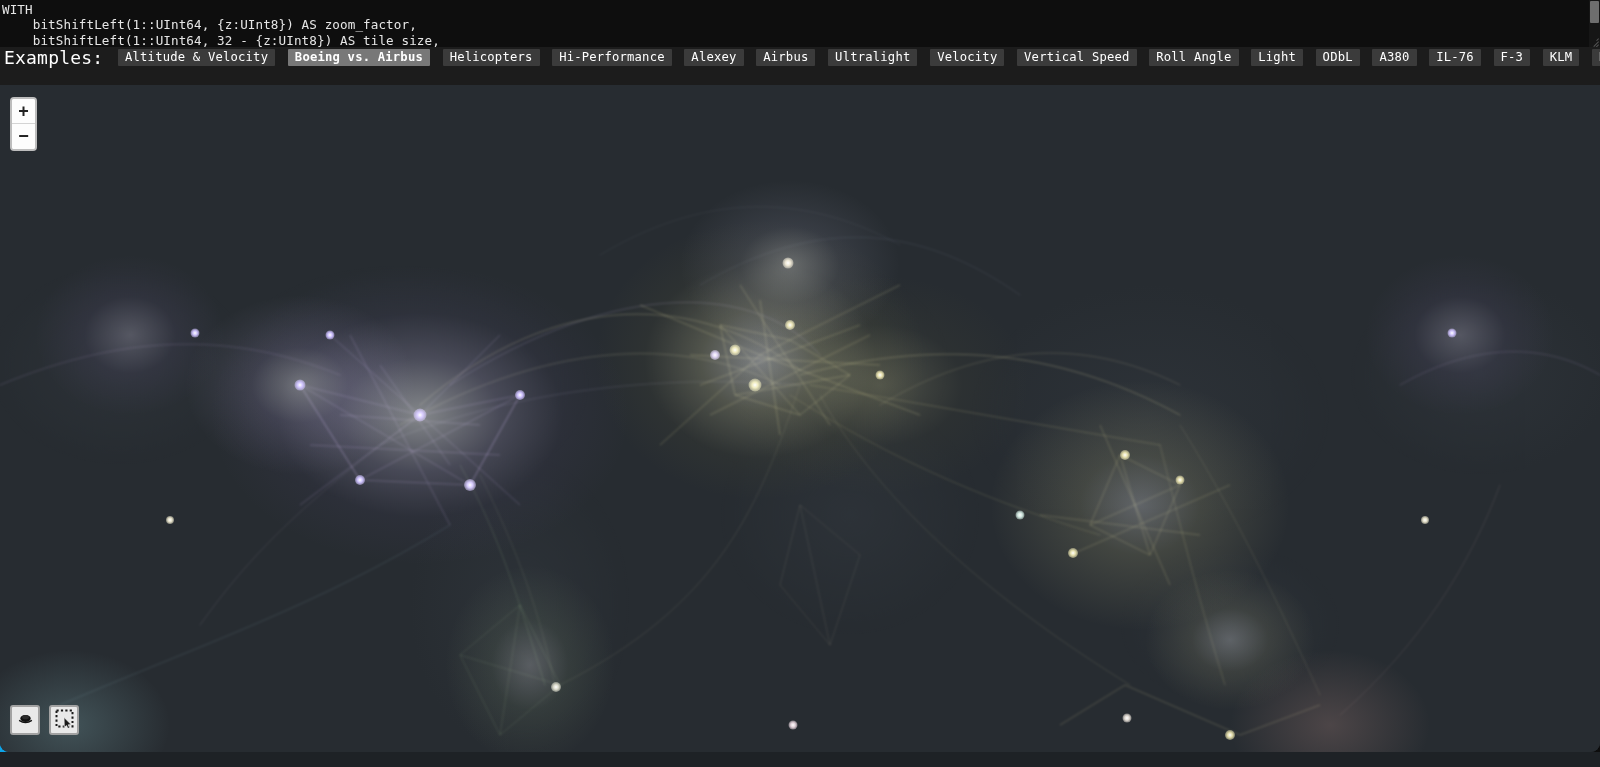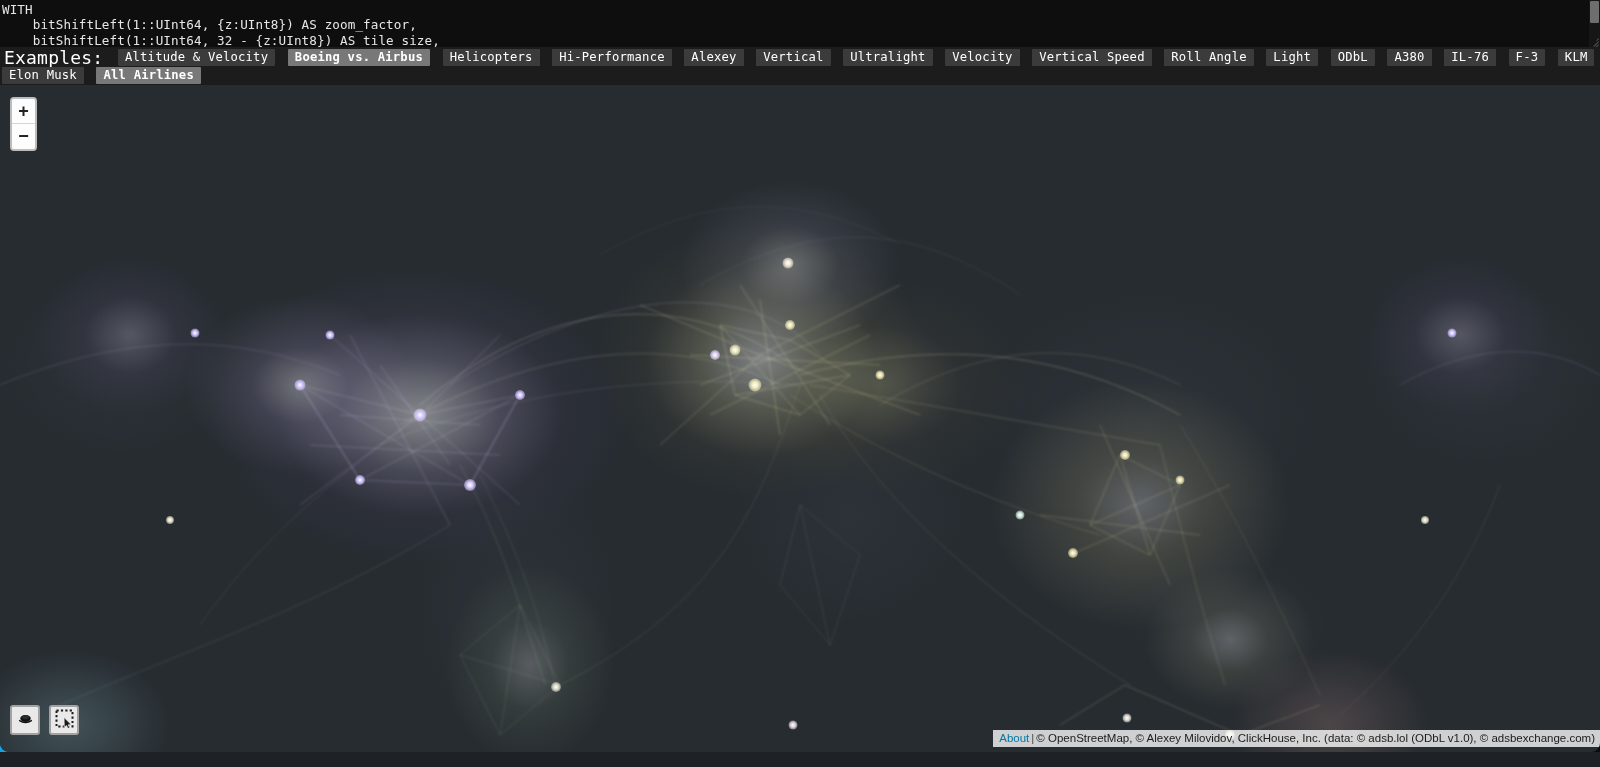--- a/index.html
+++ b/index.html
@@ -260,41 +260,37 @@
   </div>
 
   <div id="examples-bar">
     <div class="examples-row">
       <span id="examples-label">Examples:</span>
       <button class="example-btn">Altitude &amp; Velocity</button>
       <button class="example-btn selected">Boeing vs. Airbus</button>
       <button class="example-btn">Helicopters</button>
       <button class="example-btn">Hi-Performance</button>
       <button class="example-btn">Alexey</button>
-      <button class="example-btn">Vertical</button>
+      <button class="example-btn">Airbus</button>
       <button class="example-btn">Ultralight</button>
       <button class="example-btn">Velocity</button>
       <button class="example-btn">Vertical Speed</button>
       <button class="example-btn">Roll Angle</button>
       <button class="example-btn">Light</button>
       <button class="example-btn">ODbL</button>
       <button class="example-btn">A380</button>
       <button class="example-btn">IL-76</button>
       <button class="example-btn">F-3</button>
       <button class="example-btn">KLM</button>
       <button class="example-btn">N2163J</button>
       
       
       
       
       
-    </div>
-    <div class="examples-row">
-      <button class="example-btn">Elon Musk</button>
-      <button class="example-btn selected">All Airlines</button>
     </div>
   </div>
 
   <div id="map">
     <div id="map-canvas"></div>
 
     <svg id="arcs" viewBox="0 0 1600 667" preserveAspectRatio="none">
       <defs>
         <filter id="soft">
             <feGaussianBlur stdDeviation="1.1"></feGaussianBlur>
@@ -474,22 +470,19 @@
       <button class="tool-btn">
         <span>
           <svg width="19" height="19" viewBox="0 0 19 19">
             <rect x="1.5" y="1.5" width="16" height="16" fill="none" stroke="#1a1a1a" stroke-width="2" stroke-dasharray="2.2 2.2"></rect>
             <path d="M9 8.4 L16.2 15.6 L13 15.9 L14.7 18.6 L13.1 19.4 L11.5 16.6 L9.3 18.3 Z" fill="#1a1a1a" stroke="#f0f0f0" stroke-width="0.7"></path>
           </svg>
         </span>
       </button>
     </div>
 
-    <div id="attribution">
-      <a href="#">About</a><span class="attr-sep">|</span><span>© OpenStreetMap, © Alexey Milovidov, ClickHouse, Inc. (data: © adsb.lol (ODbL v1.0), © adsbexchange.com)</span>
-    </div>
   </div>
 
   <div id="bottom-sliver">
     <div id="bottom-sliver-text"></div>
   </div>
 
 </div>
 
 </body></html>

